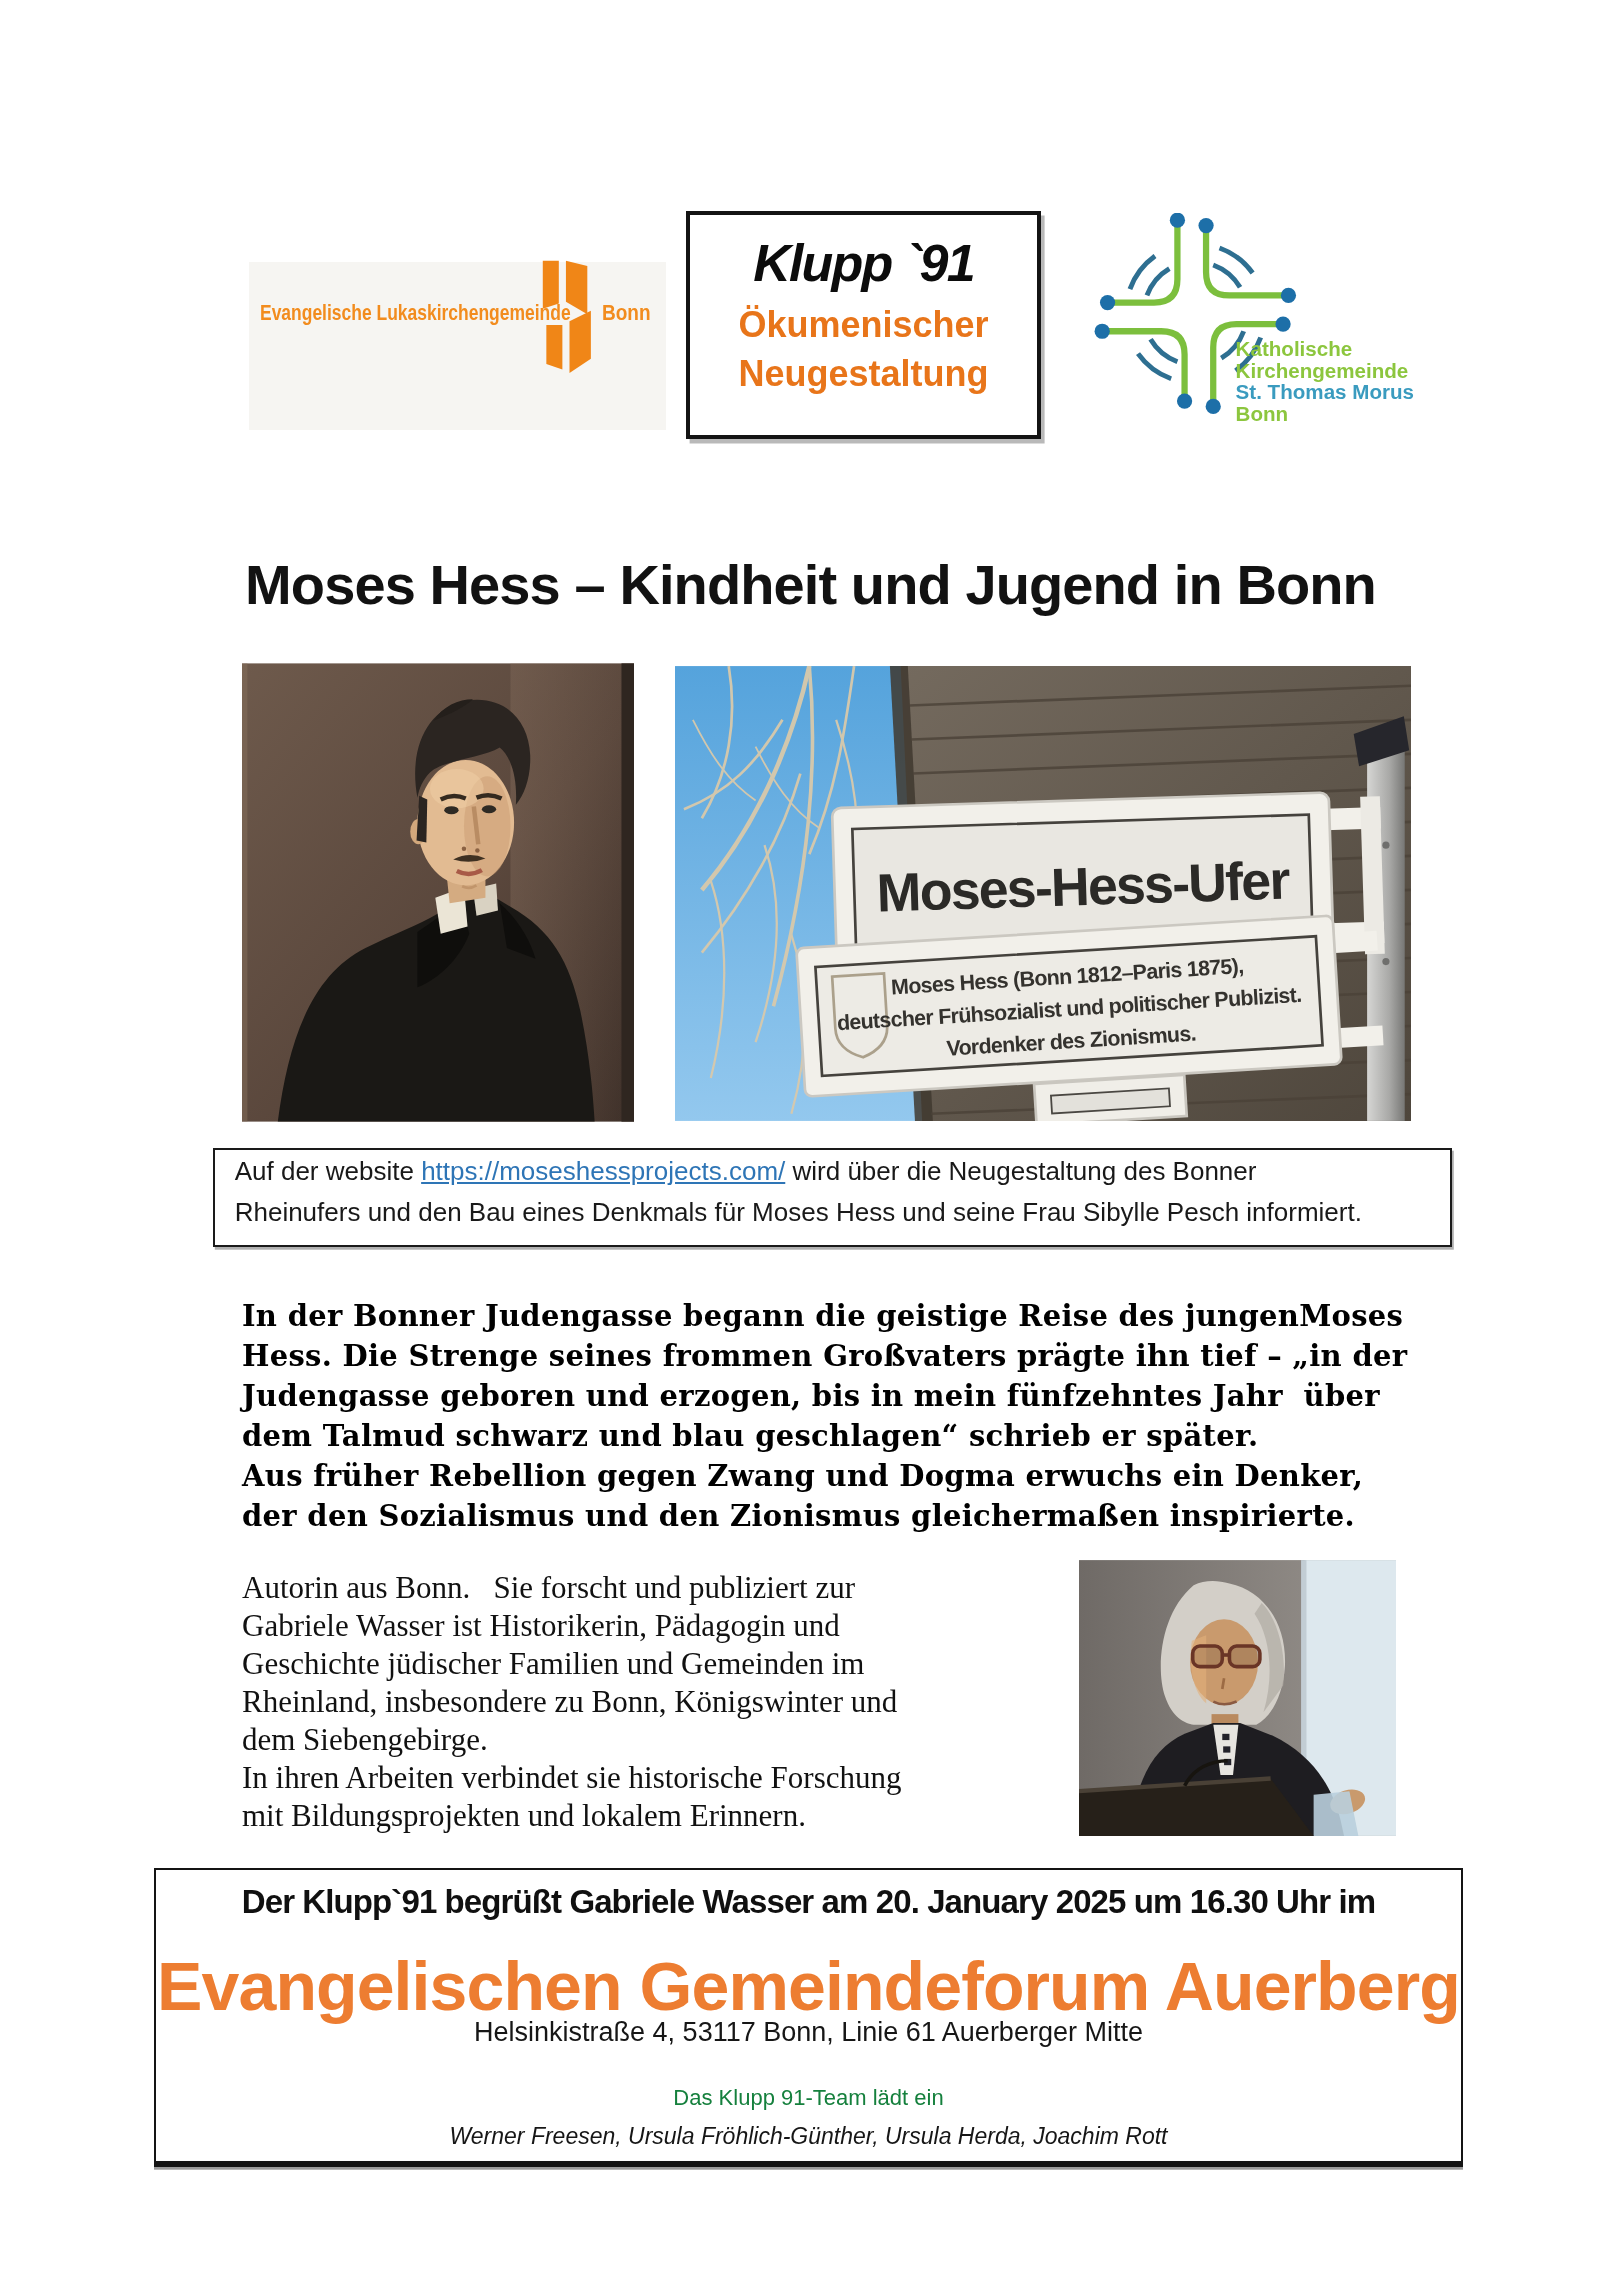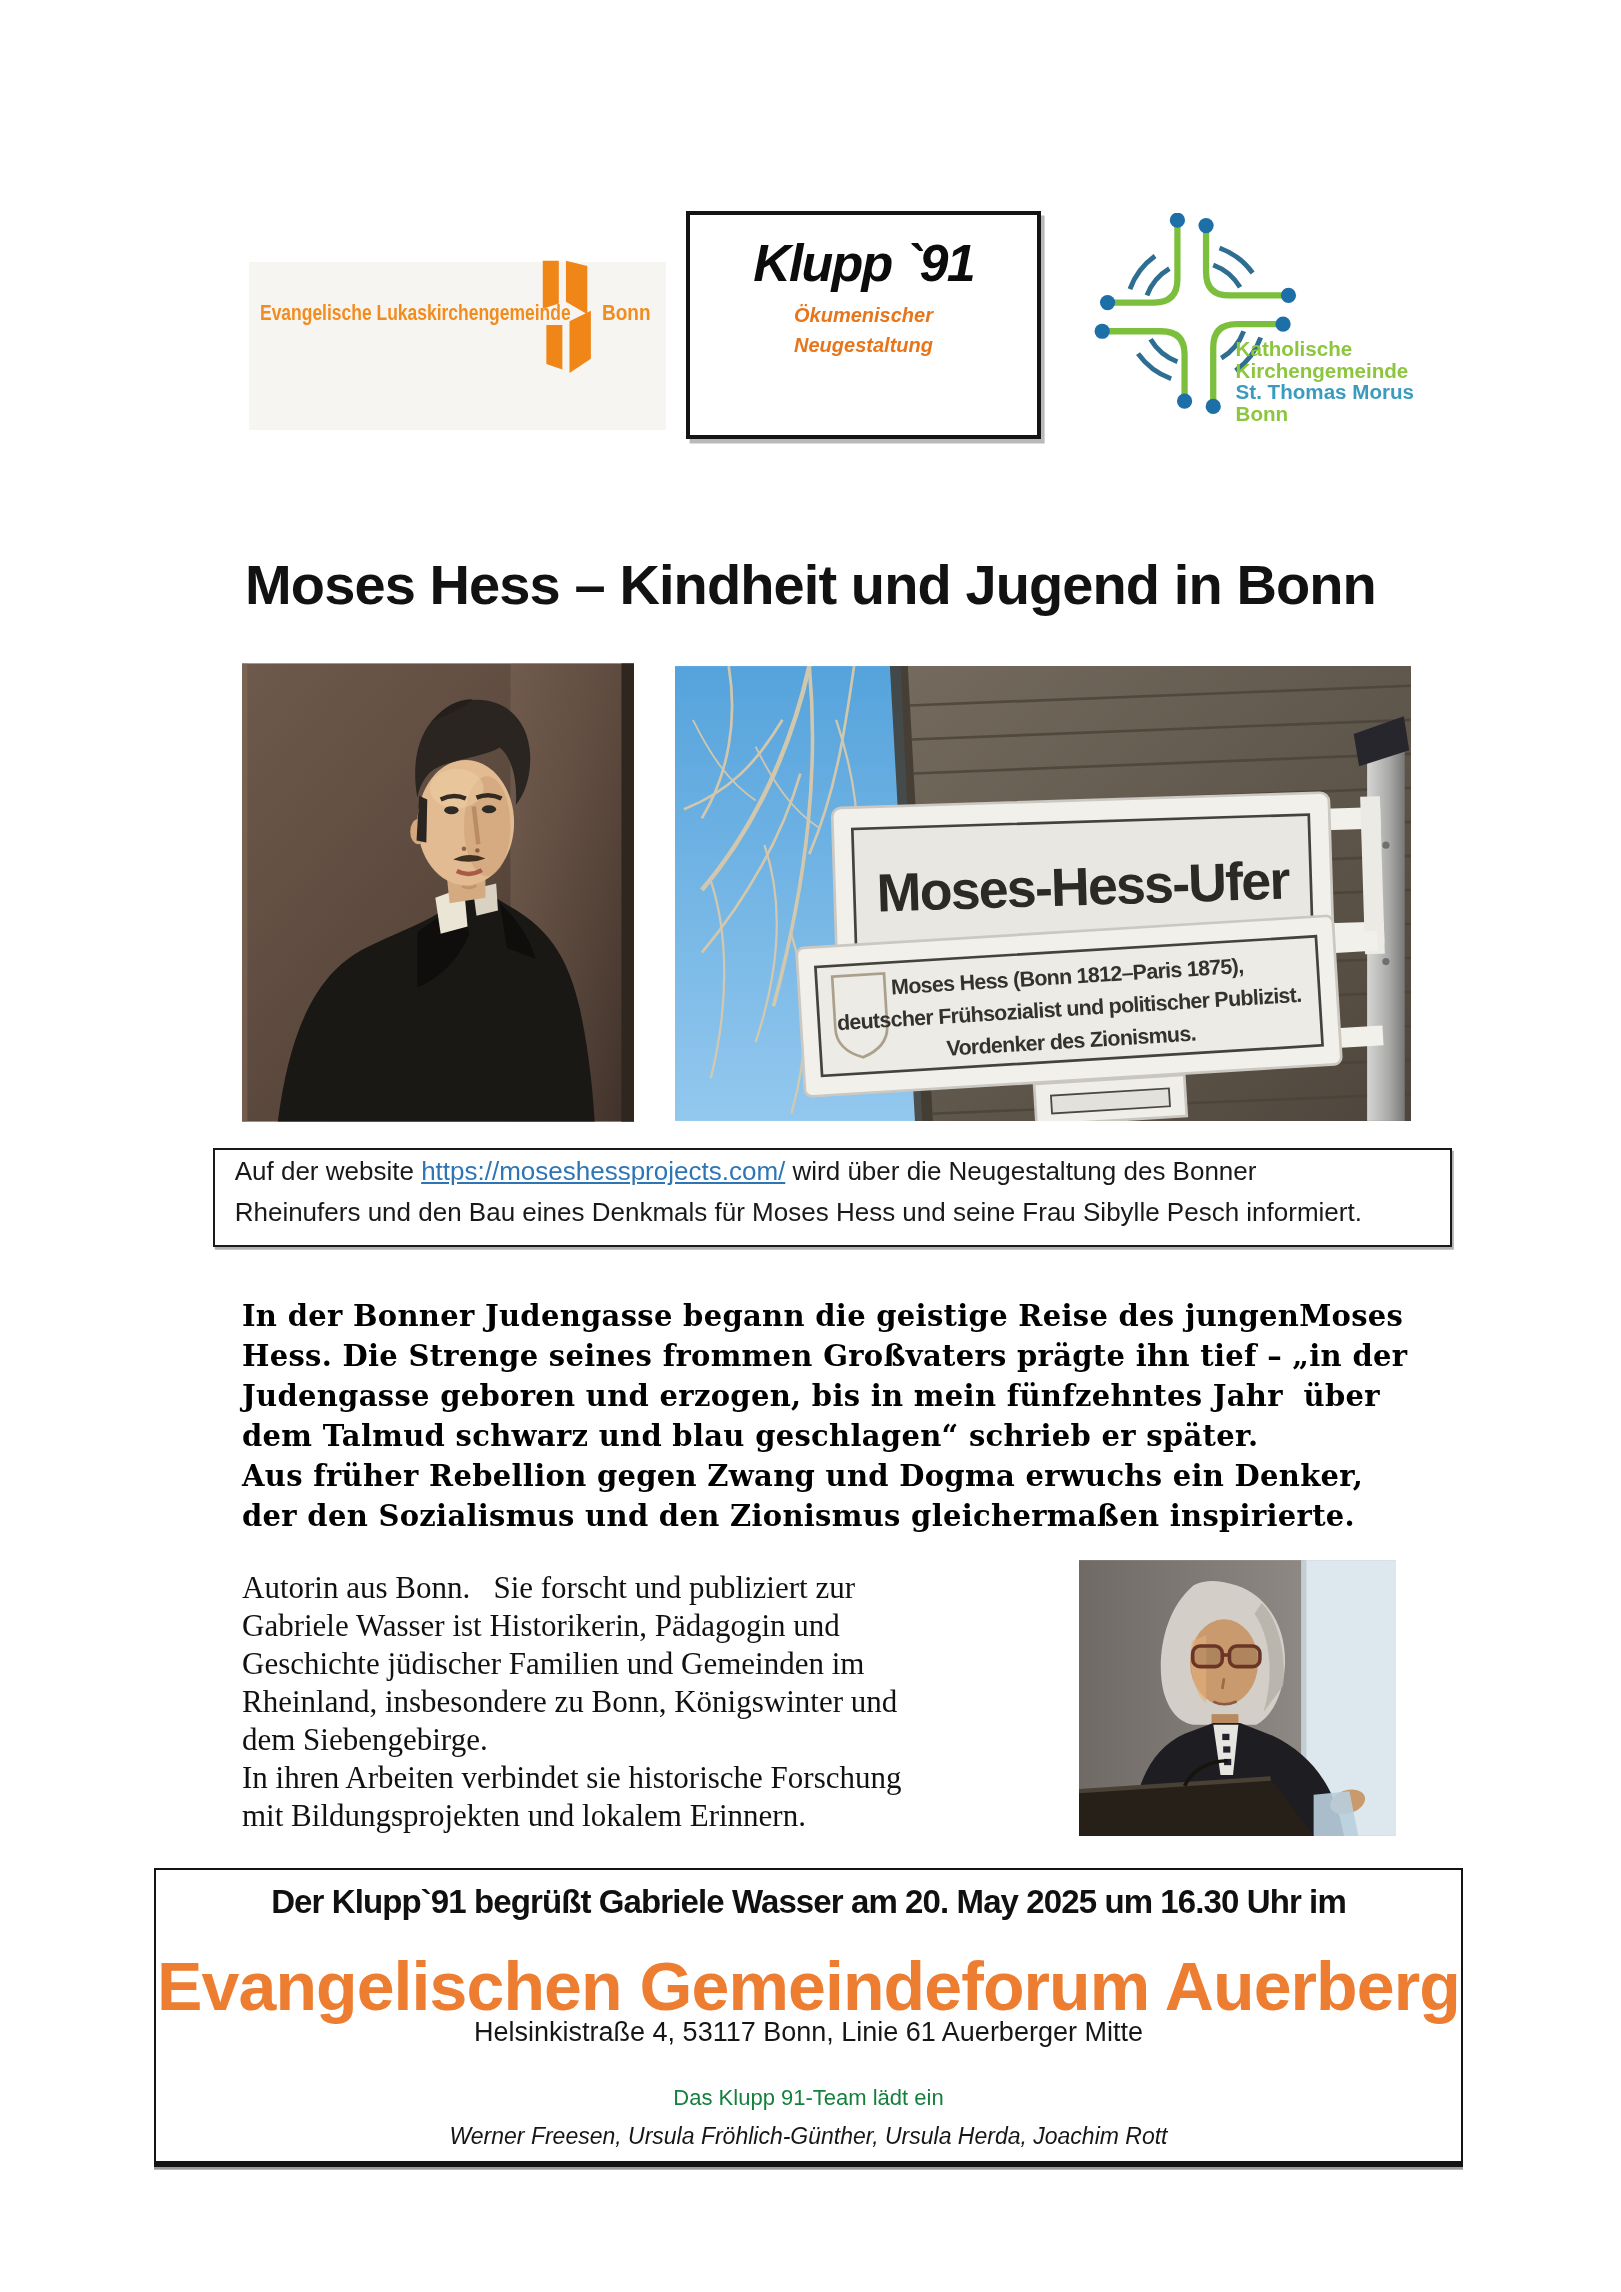--- a/index.html
+++ b/index.html
@@ -10,21 +10,21 @@
   .lukas-logo{position:absolute;left:249px;top:262px;width:417px;height:168px;background:#f6f5f2;}
   .lukas-text{position:absolute;left:10.7px;top:38px;font-size:22.4px;font-weight:bold;color:#F28C1E;
               white-space:nowrap;transform:scaleX(0.78);transform-origin:0 50%;}
   .lukas-city{position:absolute;left:353px;top:38px;font-size:22.4px;font-weight:bold;color:#F28C1E;
               transform:scaleX(0.85);transform-origin:0 50%;}
   .lukas-marks{position:absolute;left:292px;top:-5.4px;width:57px;height:134px;}
 
   .klupp-box{position:absolute;left:686px;top:211px;width:347px;height:220px;background:#ffffff;
              border:4.5px solid #141414;box-shadow:3.6px 4.5px 0 #b9b9b9;text-align:center;}
   .klupp-title{margin-top:18px;font-size:52px;font-style:italic;font-weight:bold;letter-spacing:-1.8px;color:#0c0c0c;}
-  .klupp-sub{font-size:20px;font-style:italic;font-weight:bold;color:#E8751A;}
+  .klupp-sub{font-size:36px;font-weight:bold;color:#E8751A;}
   .klupp-sub.s1{margin-top:10.7px;}
   .klupp-sub.s2{margin-top:7.2px;}
 
   .morus-logo{position:absolute;left:1061px;top:213px;width:394px;height:215px;}
   .morus-text{font-family:"Liberation Sans",sans-serif;font-weight:bold;font-size:23px;}
 
   
   .main-title{position:absolute;left:0;top:514px;width:100%;text-align:center;
               font-size:56px;font-weight:bold;letter-spacing:-0.9px;color:#121212;}
 
@@ -298,21 +298,21 @@
 
     <ellipse cx="300" cy="270" rx="20" ry="13" fill="#c99a6d" transform="rotate(-18 300 270)"></ellipse>
 
     <polygon points="262,262 302,258 312,308 262,308" fill="#b9cfdd" opacity="0.9"></polygon>
     <polygon points="0,258 214,244 262,308 0,308" fill="#262019"></polygon>
     <path d="M 0,258 L 214,244" stroke="#4a4136" stroke-width="5"></path>
     <path d="M 118,252 C 128,232 148,224 166,224" stroke="#17140f" stroke-width="4" fill="none"></path>
   </svg>
 
   <div class="event-box">
-    <div class="event-intro">Der Klupp`91 begrüßt Gabriele Wasser am 20. May 2025 um 16.30 Uhr im</div>
+    <div class="event-intro">Der Klupp`91 begrüßt Gabriele Wasser am 20. January 2025 um 16.30 Uhr im</div>
     <div class="event-venue">Evangelischen Gemeindeforum Auerberg</div>
     <div class="event-address">Helsinkistraße 4, 53117 Bonn, Linie 61 Auerberger Mitte</div>
     <div class="event-invite">Das Klupp 91-Team lädt ein</div>
     <div class="event-team">Werner Freesen, Ursula Fröhlich-Günther, Ursula Herda, Joachim Rott</div>
   </div>
 
 </div>
 
 
 </body></html>

